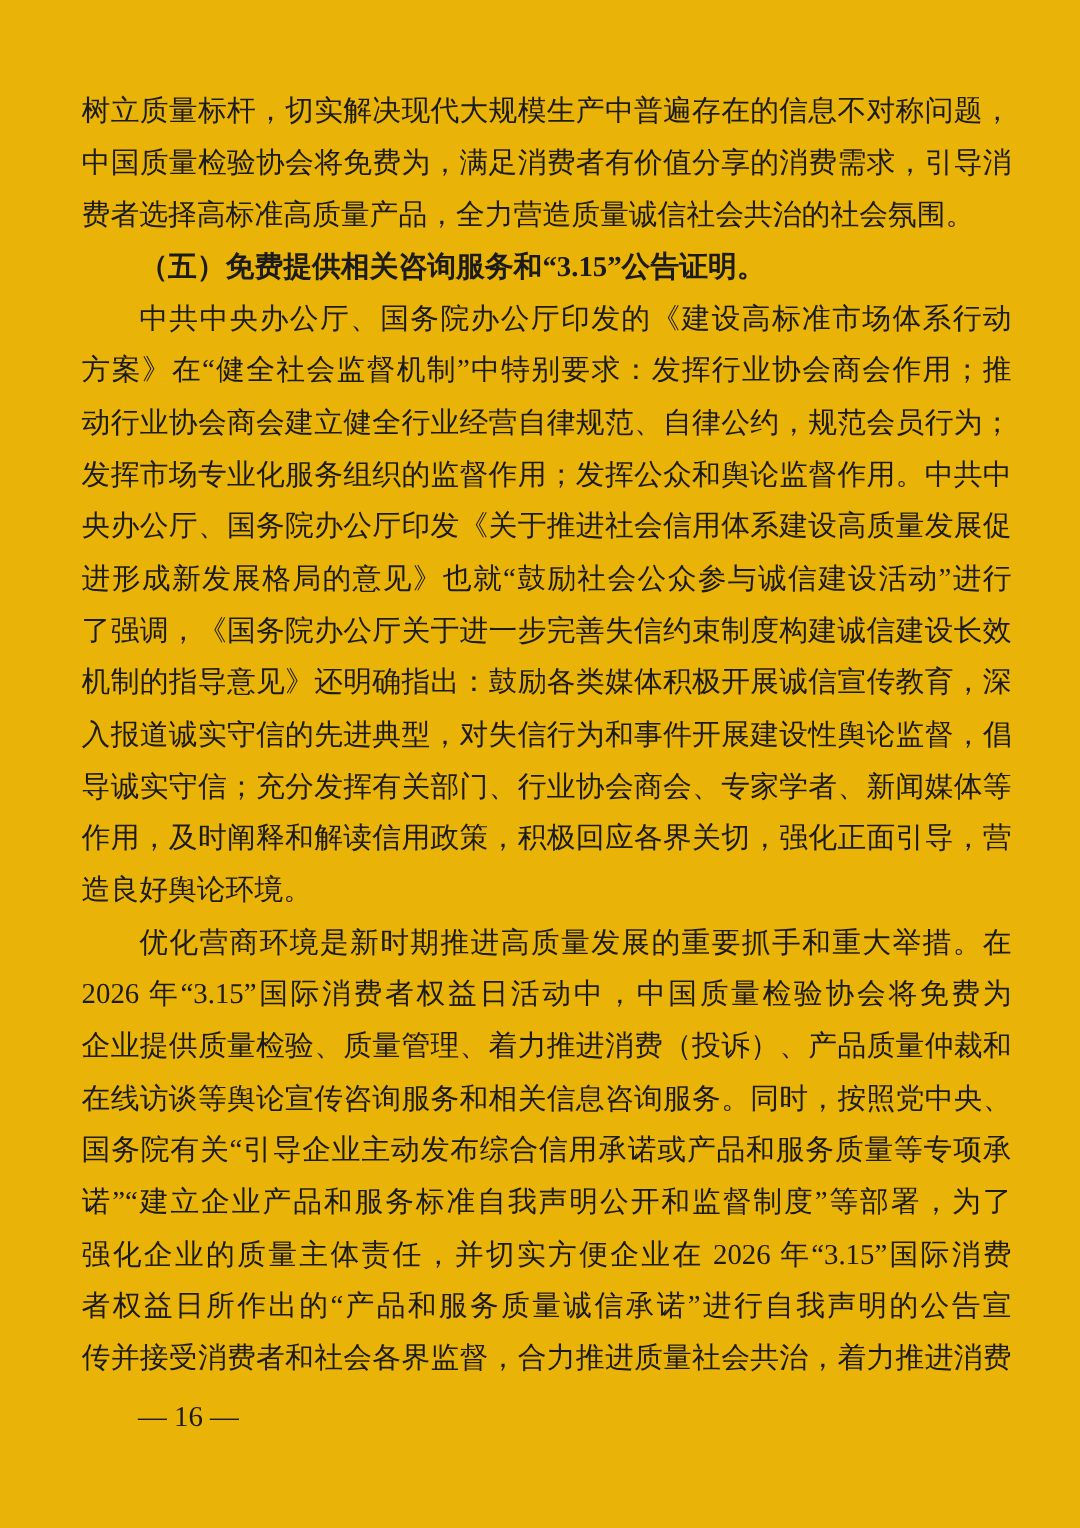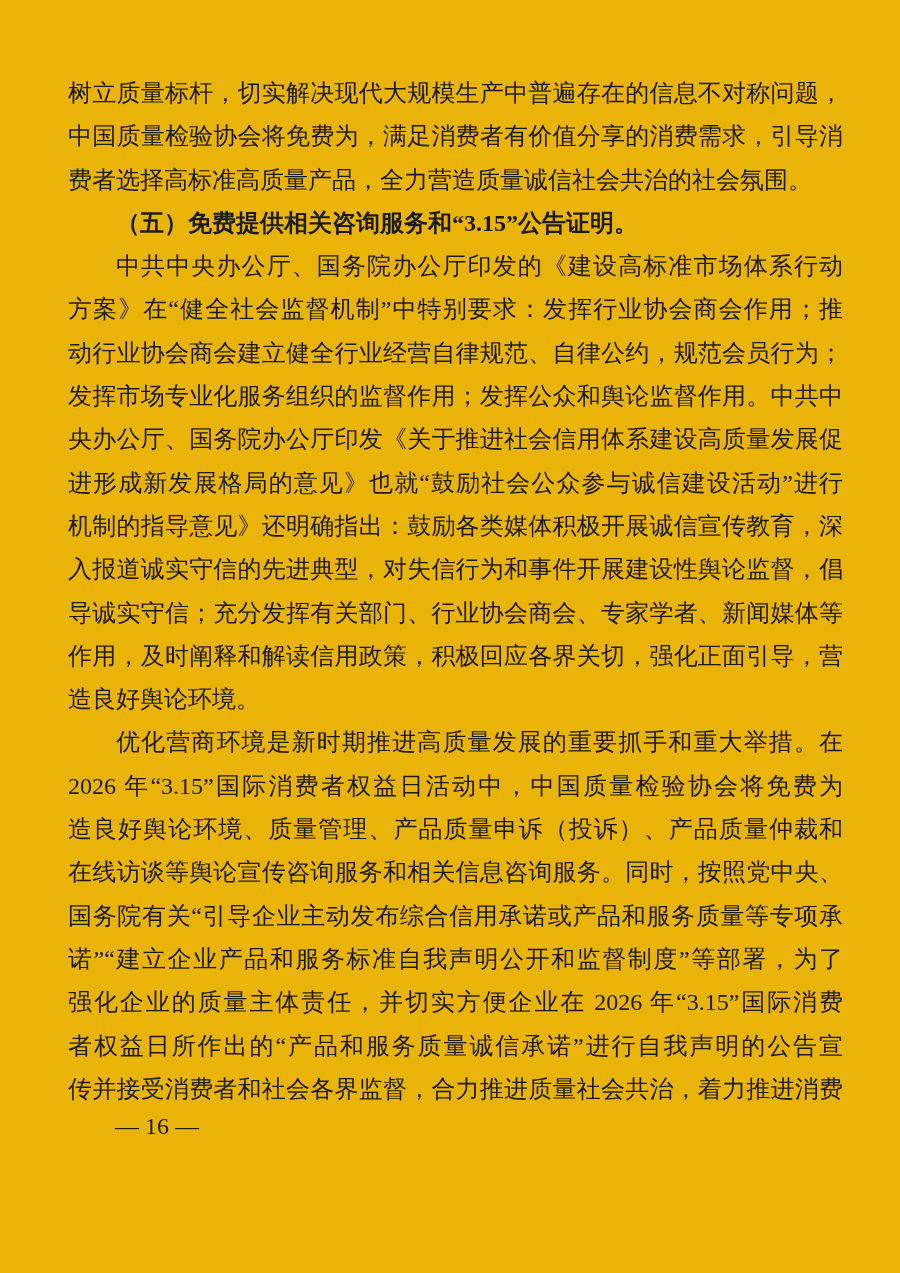--- a/index.html
+++ b/index.html
@@ -38,21 +38,21 @@
   }
   .line.ind {
     text-indent: 48px;
   }
   .line.head {
     font-weight: bold;
     text-align: right;
     text-align-last: left;
   }
   .footer {
-    margin-top: 0;
+    margin-top: 12px;
     margin-left: 47px;
     font-size: 24px;
     line-height: 30px;
     color: #1b1b1b;
   }
 </style>
 </head>
 <body>
 
 <div class="page">
@@ -60,28 +60,29 @@
     <div class="line">树立质量标杆，切实解决现代大规模生产中普遍存在的信息不对称问题，</div>
     <div class="line">中国质量检验协会将免费为，满足消费者有价值分享的消费需求，引导消</div>
     <div class="line end">费者选择高标准高质量产品，全力营造质量诚信社会共治的社会氛围。</div>
     <div class="line head ind">（五）免费提供相关咨询服务和“3.15”公告证明。</div>
     <div class="line ind">中共中央办公厅、国务院办公厅印发的《建设高标准市场体系行动</div>
     <div class="line">方案》在“健全社会监督机制”中特别要求：发挥行业协会商会作用；推</div>
     <div class="line">动行业协会商会建立健全行业经营自律规范、自律公约，规范会员行为；</div>
     <div class="line">发挥市场专业化服务组织的监督作用；发挥公众和舆论监督作用。中共中</div>
     <div class="line">央办公厅、国务院办公厅印发《关于推进社会信用体系建设高质量发展促</div>
     <div class="line">进形成新发展格局的意见》也就“鼓励社会公众参与诚信建设活动”进行</div>
+    <div class="line">了强调，《国务院办公厅关于进一步完善失信约束制度构建诚信建设长效</div>
     <div class="line">机制的指导意见》还明确指出：鼓励各类媒体积极开展诚信宣传教育，深</div>
     <div class="line">入报道诚实守信的先进典型，对失信行为和事件开展建设性舆论监督，倡</div>
     <div class="line">导诚实守信；充分发挥有关部门、行业协会商会、专家学者、新闻媒体等</div>
     <div class="line">作用，及时阐释和解读信用政策，积极回应各界关切，强化正面引导，营</div>
     <div class="line end">造良好舆论环境。</div>
     <div class="line ind">优化营商环境是新时期推进高质量发展的重要抓手和重大举措。在</div>
     <div class="line">2026 年“3.15”国际消费者权益日活动中，中国质量检验协会将免费为</div>
-    <div class="line">造良好舆论环境、质量管理、产品质量申诉（投诉）、产品质量仲裁和</div>
+    <div class="line">企业提供质量检验、质量管理、着力推进消费（投诉）、产品质量仲裁和</div>
     <div class="line">在线访谈等舆论宣传咨询服务和相关信息咨询服务。同时，按照党中央、</div>
     <div class="line">国务院有关“引导企业主动发布综合信用承诺或产品和服务质量等专项承</div>
     <div class="line">诺”“建立企业产品和服务标准自我声明公开和监督制度”等部署，为了</div>
     <div class="line">强化企业的质量主体责任，并切实方便企业在 2026 年“3.15”国际消费</div>
     <div class="line">者权益日所作出的“产品和服务质量诚信承诺”进行自我声明的公告宣</div>
     <div class="line">传并接受消费者和社会各界监督，合力推进质量社会共治，着力推进消费</div>
     <div class="footer">— 16 —</div>
   </div>
 </div>
 

